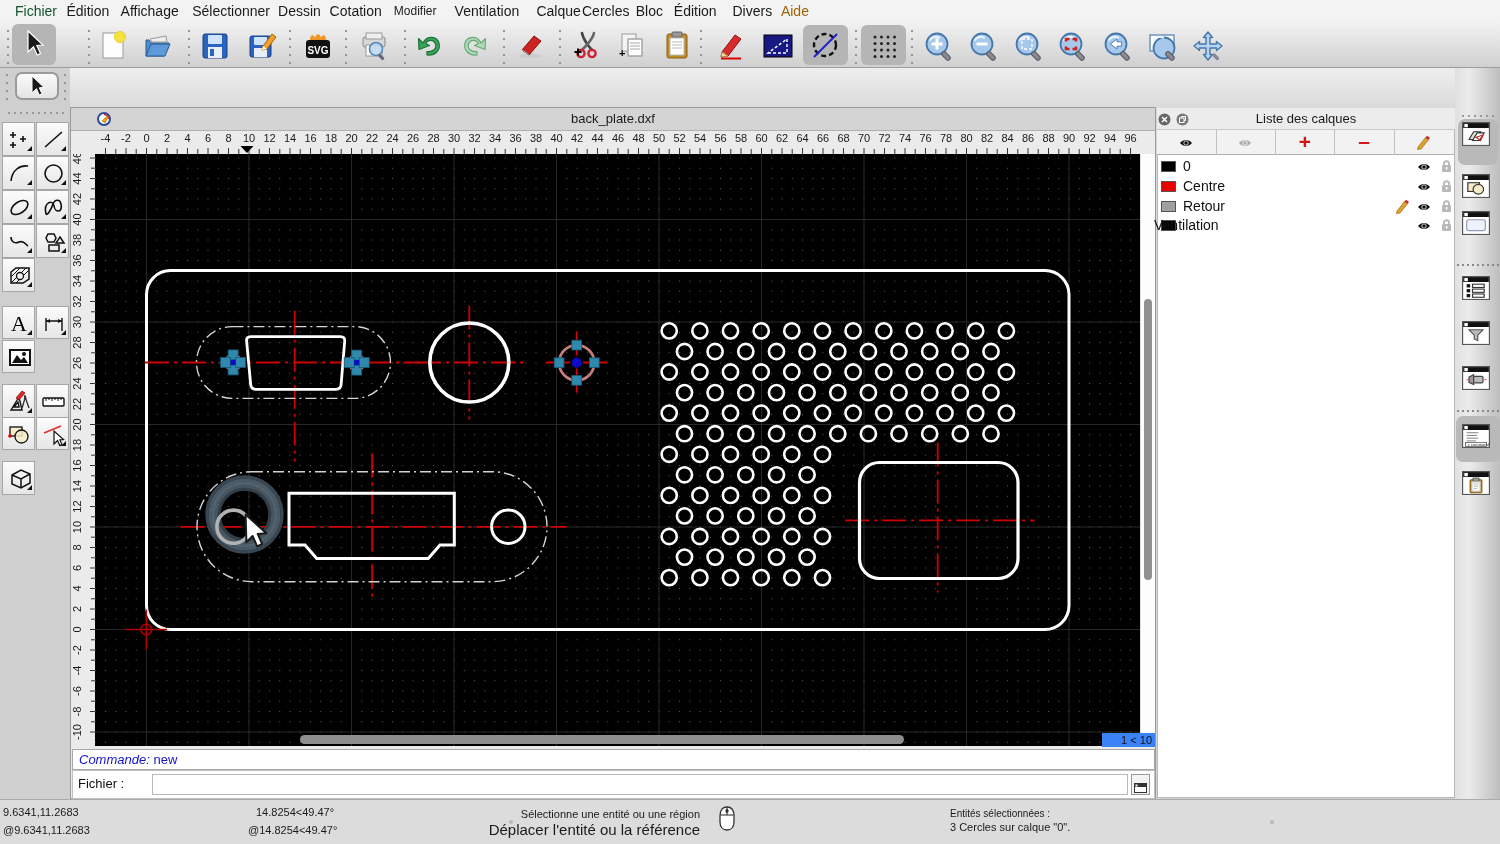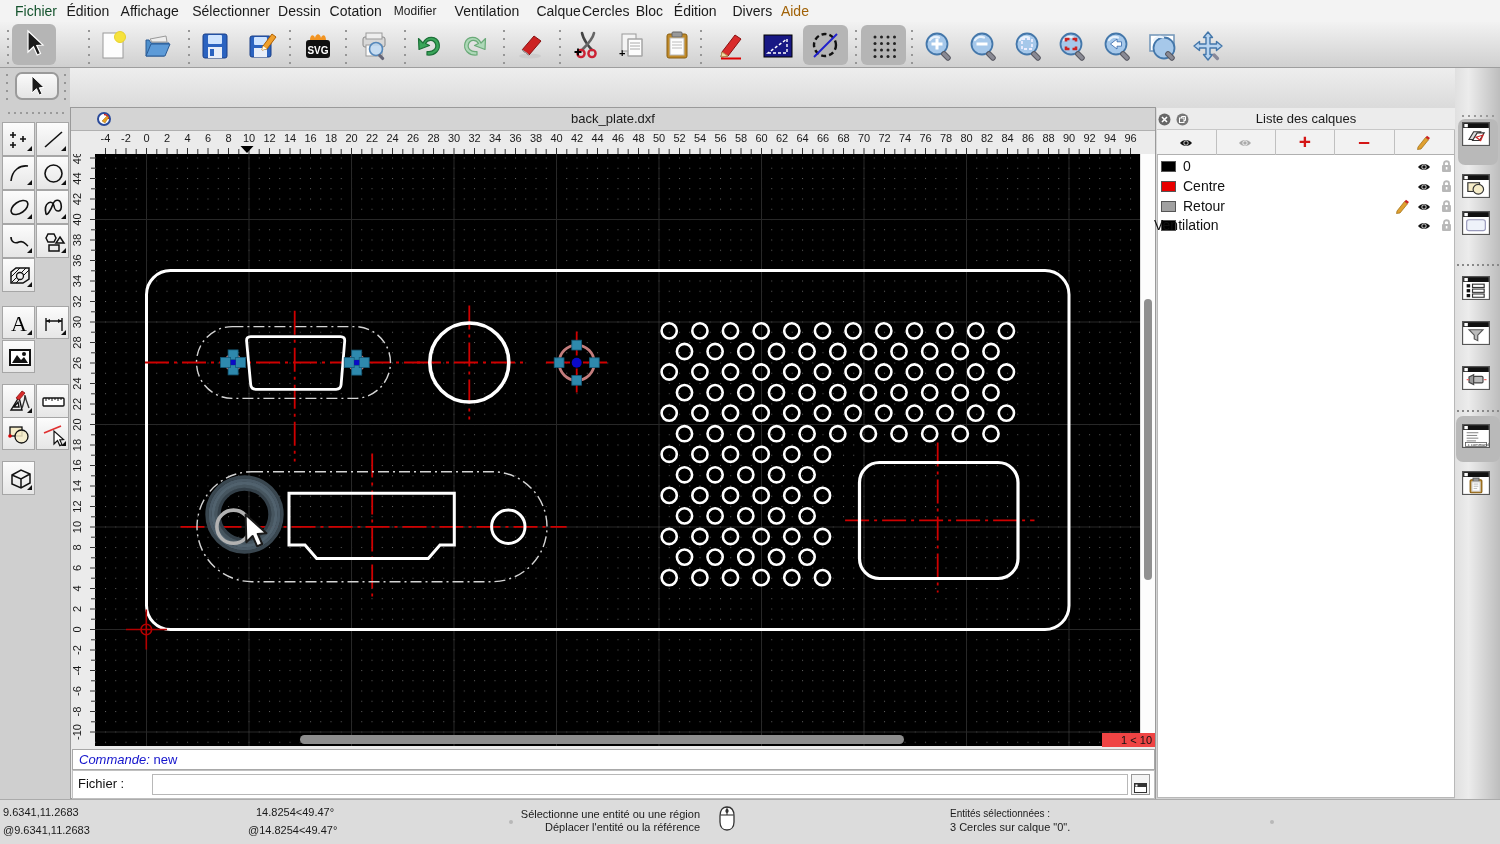--- a/index.html
+++ b/index.html
@@ -820,21 +820,21 @@
       <circle cx="761.2" cy="577.6" r="7.6"></circle>
       <circle cx="791.8" cy="577.6" r="7.6"></circle>
       <circle cx="822.5" cy="577.6" r="7.6"></circle>
     </g>
     <rect x="859.5" y="462.5" width="158.5" height="116" rx="20" fill="none" stroke="#fff" stroke-width="3.2"></rect>
     <path d="M245.6,514.6 L246.4,542.2 L252.6,536.0 L257.2,546.3 L262.2,544.0 L257.7,533.9 L266.4,533.2 Z" fill="#fff" stroke="#1a1a1a" stroke-width="2" stroke-linejoin="round"></path>
   </svg>
 <div style="position:absolute;left:1140px;top:154px;width:15px;height:592px;background:#fdfdfd;border-left:1px solid #e0e0e0;box-sizing:border-box"></div>
 <div style="position:absolute;left:1144px;top:299px;width:8px;height:281px;background:#909090;border-radius:4px"></div>
 <div style="position:absolute;left:300px;top:735px;width:604px;height:9px;background:#8d8d8d;border-radius:4.5px"></div>
-<div style="position:absolute;left:1102px;top:733px;width:53px;height:14px;background:#ef4444;font-size:11px;color:#111;text-align:right;line-height:14px;padding-right:3px;box-sizing:border-box">1 &lt; 10</div>
+<div style="position:absolute;left:1102px;top:733px;width:53px;height:14px;background:#3b82f6;font-size:11px;color:#111;text-align:right;line-height:14px;padding-right:3px;box-sizing:border-box">1 &lt; 10</div>
 <div style="position:absolute;left:72px;top:749px;width:1083px;height:21px;background:#fff;border:1px solid #a8a8a8;box-sizing:border-box;font-size:13px;line-height:19px;color:#1414cc"><span style="font-style:italic;margin-left:6px">Commande:</span> new</div>
 <div style="position:absolute;left:72px;top:770px;width:1083px;height:29px;background:#fff;border:1px solid #c0c0c0;box-sizing:border-box"></div>
 <div style="position:absolute;left:78px;top:776px;font-size:13px;color:#111">Fichier :</div>
 <div style="position:absolute;left:152px;top:774px;width:976px;height:21px;background:#fff;border:1px solid #b8b8b8;box-sizing:border-box"></div>
 <div style="position:absolute;left:1131px;top:774px;width:19px;height:21px;background:#f4f4f4;border:1px solid #999;box-sizing:border-box"></div>
 <div style="position:absolute;left:1134px;top:779px"><svg width="13" height="10" viewBox="0 0 13 10" style="">
       <rect x="0.5" y="0.5" width="12" height="9" fill="#fff" stroke="#333"></rect>
       <rect x="1" y="1" width="11" height="3" fill="#333"></rect>
       <rect x="1.5" y="1.5" width="2" height="2" fill="#fff"></rect>
     </svg></div>
@@ -1022,21 +1022,21 @@
       <rect x="2" y="6" width="9" height="7" rx="1" fill="#b8b8b8"></rect>
       <path d="M4,6 V4.5 C4,1.5 9,1.5 9,4.5 V6" fill="none" stroke="#b8b8b8" stroke-width="1.8"></path>
       <rect x="5.8" y="8" width="1.6" height="2.5" fill="#fff"></rect>
     </svg></div>
 <div style="position:absolute;left:0;top:799px;width:1500px;height:45px;background:#dcdcdc;border-top:1px solid #ababab;box-sizing:border-box"></div>
 <div style="position:absolute;font-size:11px;color:#1a1a1a;white-space:pre;left:3px;top:806px">9.6341,11.2683</div>
 <div style="position:absolute;font-size:11px;color:#1a1a1a;white-space:pre;left:3px;top:824px">@9.6341,11.2683</div>
 <div style="position:absolute;font-size:11px;color:#1a1a1a;white-space:pre;left:256px;top:806px">14.8254&lt;49.47°</div>
 <div style="position:absolute;font-size:11px;color:#1a1a1a;white-space:pre;left:248px;top:824px">@14.8254&lt;49.47°</div>
 <div style="position:absolute;font-size:11px;color:#1a1a1a;white-space:pre;left:460px;top:808px;width:240px;text-align:right">Sélectionne une entité ou une région</div>
-<div style="position:absolute;font-size:11px;color:#1a1a1a;white-space:pre;left:460px;top:821px;width:240px;text-align:right">Déplacer l'entité ou la référence</div>
+<div style="position:absolute;font-size:15px;color:#1a1a1a;white-space:pre;left:460px;top:821px;width:240px;text-align:right">Déplacer l'entité ou la référence</div>
 <div style="position:absolute;left:718px;top:806px"><svg width="18" height="26" viewBox="0 0 18 26" style="">
       <path d="M9,1 C4,1 2,5 2,10 L2,16 C2,21 5,24 9,24 C13,24 16,21 16,16 L16,10 C16,5 14,1 9,1 Z" fill="#fff" stroke="#333" stroke-width="1.3"></path>
       <line x1="9" y1="1" x2="9" y2="9" stroke="#333" stroke-width="1.1"></line>
       <line x1="2.5" y1="9" x2="15.5" y2="9" stroke="#333" stroke-width="1.1"></line>
       <rect x="7.5" y="3" width="3" height="4" rx="1.4" fill="#333"></rect>
     </svg></div>
 <div style="position:absolute;font-size:10px;color:#1a1a1a;white-space:pre;left:950px;top:808px">Entités sélectionnées :</div>
 <div style="position:absolute;font-size:11px;color:#1a1a1a;white-space:pre;left:950px;top:821px">3 Cercles sur calque "0".</div>
 <div style="position:absolute;left:509px;top:820px;width:4px;height:4px;border-radius:2px;background:#b8b8b8"></div>
 <div style="position:absolute;left:1270px;top:820px;width:4px;height:4px;border-radius:2px;background:#b8b8b8"></div>

